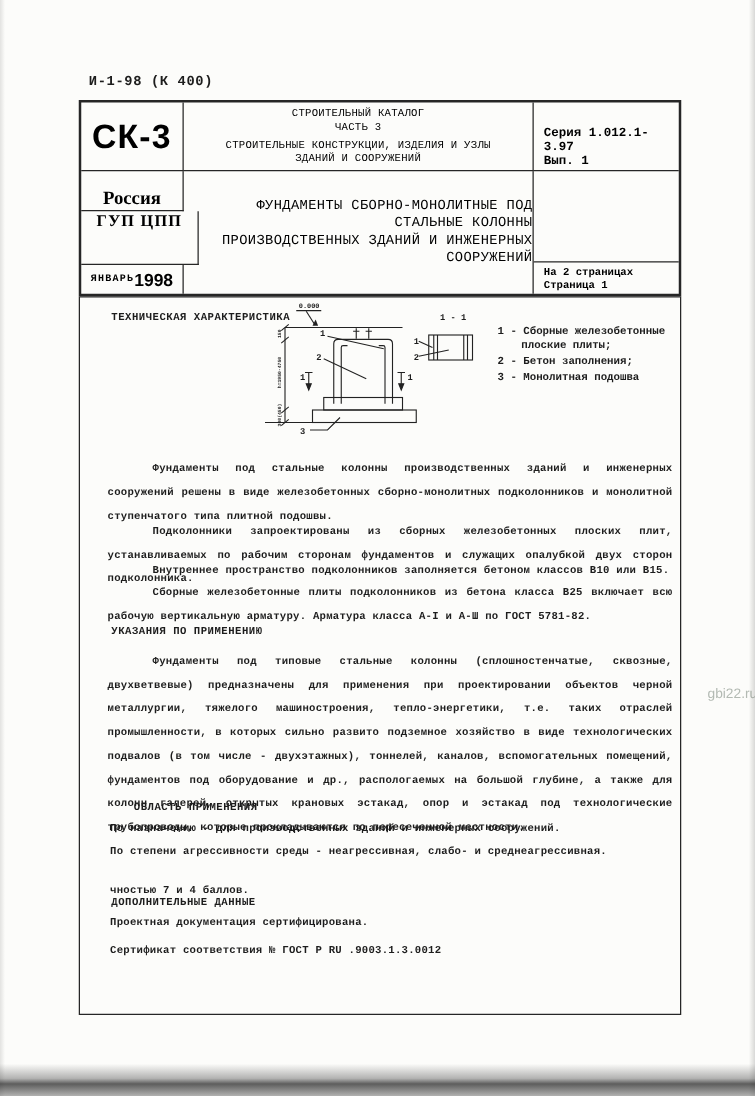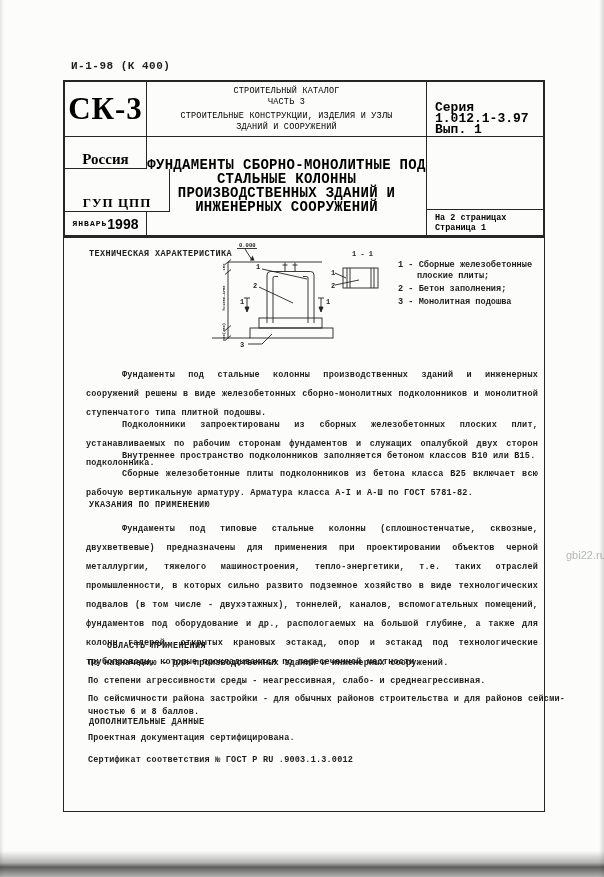--- a/index.html
+++ b/index.html
@@ -20,37 +20,37 @@
   
   .htable{position:absolute;left:63px;top:80px;width:482px;height:157px;border:2px solid #262626;box-sizing:border-box;}
   .cell{position:absolute;box-sizing:border-box;border-color:#262626;border-style:solid;border-width:0;}
   .c-a1{left:0;top:0;width:82px;height:55px;border-right-width:1.5px;border-bottom-width:1.5px;
         display:flex;align-items:center;justify-content:center;}
   .c-b1{left:82px;top:0;width:280px;height:55px;border-right-width:1.5px;border-bottom-width:1.5px;
         display:flex;flex-direction:column;align-items:center;justify-content:center;}
   .c-c1{left:362px;top:0;width:116px;height:55px;border-bottom-width:1.5px;padding:20px 0 0 8px;}
   .c-a2{left:0;top:55px;width:82px;height:32px;border-right-width:1.5px;border-bottom-width:1.5px;
         display:flex;align-items:flex-end;justify-content:center;}
-  .c-a3{left:0;top:87px;width:105px;height:43px;border-right-width:1.5px;border-bottom-width:1.5px;
-        display:flex;align-items:flex-end;justify-content:center;}
+  .c-a3{left:0;top:87px;width:94px;height:43px;border-right-width:1.5px;border-bottom-width:1.5px;
+        display:flex;align-items:flex-start;justify-content:center;}
   .c-a4{left:0;top:130px;width:82px;height:23px;border-right-width:1.5px;
         display:flex;flex-direction:row;align-items:center;justify-content:center;}
   .c-b2{left:82px;top:55px;width:280px;height:98px;border-right-width:1.5px;
         display:flex;flex-direction:column;align-items:center;justify-content:center;}
   .c-c2{left:362px;top:55px;width:116px;height:73px;border-bottom-width:1.5px;}
   .c-c4{left:362px;top:128px;width:116px;height:25px;padding:3px 0 0 8px;}
 
-  .ck3{font-family:Liberation Serif, serif;font-size:31px;font-weight:bold;letter-spacing:1px;}
+  .ck3{font-family:Liberation Sans, sans-serif;font-size:27px;font-weight:bold;letter-spacing:1px;}
   .cat-line{font-size:8.5px;font-weight:normal;line-height:11px;letter-spacing:.2px;text-align:center;}
-  .series{font-size:13px;font-weight:bold;line-height:11px;}
+  .series{font-size:10px;font-weight:bold;line-height:11px;}
   .country{font-family:"Liberation Serif","DejaVu Serif",serif;font-size:15px;font-weight:bold;}
   .publisher{font-family:"Liberation Serif","DejaVu Serif",serif;font-size:13px;font-weight:bold;letter-spacing:1px;}
   .month{font-size:8px;font-weight:bold;letter-spacing:1px;line-height:9px;}
   .year{font-family:"Liberation Sans","DejaVu Sans",sans-serif;font-size:14px;font-weight:bold;line-height:14px;}
-  .subject{font-size:14px;font-weight:bold;line-height:14px;letter-spacing:.3px;text-align:center;}
+  .subject{font-size:11px;font-weight:normal;line-height:14px;letter-spacing:.3px;text-align:right;}
   .pages-note{font-size:8.5px;font-weight:bold;line-height:10px;}
 
   
   .frame{position:absolute;left:63px;top:237px;width:482px;height:575px;border:1.5px solid #262626;box-sizing:border-box;}
 
   .sec-heading{position:absolute;font-size:8.5px;font-weight:bold;letter-spacing:.4px;color:#1d1d1d;}
   .para{position:absolute;left:86px;width:452px;font-size:8.5px;font-weight:bold;line-height:19px;
         text-align:justify;text-indent:36px;color:#1d1d1d;letter-spacing:.2px;}
   .line{position:absolute;left:88px;width:452px;font-size:8.5px;font-weight:bold;color:#1d1d1d;letter-spacing:.2px;white-space:nowrap;}
 
@@ -188,22 +188,21 @@
   <p class="para" style="top:407px;">Подколонники запроектированы из сборных железобетонных плоских плит, устанавливаемых по рабочим сторонам фундаментов и служащих опалубкой двух сторон подколонника.</p>
   <p class="para" style="top:438px;">Внутреннее пространство подколонников заполняется бетоном классов В10 или В15.</p>
   <p class="para" style="top:456px;">Сборные железобетонные плиты подколонников из бетона класса В25 включает всю рабочую вертикальную арматуру. Арматура класса А-I и А-Ш по ГОСТ 5781-82.</p>
 
   <div class="sec-heading" style="left:89px;top:500px;">УКАЗАНИЯ ПО ПРИМЕНЕНИЮ</div>
   <p class="para" style="top:511px;">Фундаменты под типовые стальные колонны (сплошностенчатые, сквозные, двухветвевые) предназначены для применения при проектировании объектов черной металлургии, тяжелого машиностроения, тепло-энергетики, т.е. таких отраслей промышленности, в которых сильно развито подземное хозяйство в виде технологических подвалов (в том числе - двухэтажных), тоннелей, каналов, вспомогательных помещений, фундаментов под оборудование и др., распологаемых на большой глубине, а также для колонн галерей, открытых крановых эстакад, опор и эстакад под технологические трубопроводы, которые прокладываются по пересеченной местности.</p>
 
   <div class="sec-heading" style="left:107px;top:641px;">ОБЛАСТЬ ПРИМЕНЕНИЯ</div>
   <div class="line" style="top:676px;">По степени агрессивности среды - неагрессивная, слабо- и среднеагрессивная.</div>
   <div class="line" style="top:658px;">По назначению - для производственных зданий и инженерных сооружений.</div>
-  <div class="line" style="top:694px;">По сейсмичности района застройки - для обычных районов строительства и для районов сейсми-</div>
-  <div class="line" style="top:707px;">чностью 6 и 8 баллов.</div>
+  <div class="line" style="top:707px;">чностью 7 и 4 баллов.</div>
 
   <div class="sec-heading" style="left:89px;top:717px;">ДОПОЛНИТЕЛЬНЫЕ ДАННЫЕ</div>
   <div class="line" style="top:733px;">Проектная документация сертифицирована.</div>
   <div class="line" style="top:755px;">Сертификат соответствия  № ГОСТ Р   RU .9003.1.3.0012</div>
 
   <div class="watermark">gbi22.ru</div>
 
   <div class="shadow-left"></div>
   <div class="shadow-right"></div>
   <div class="shadow-bottom"></div>

